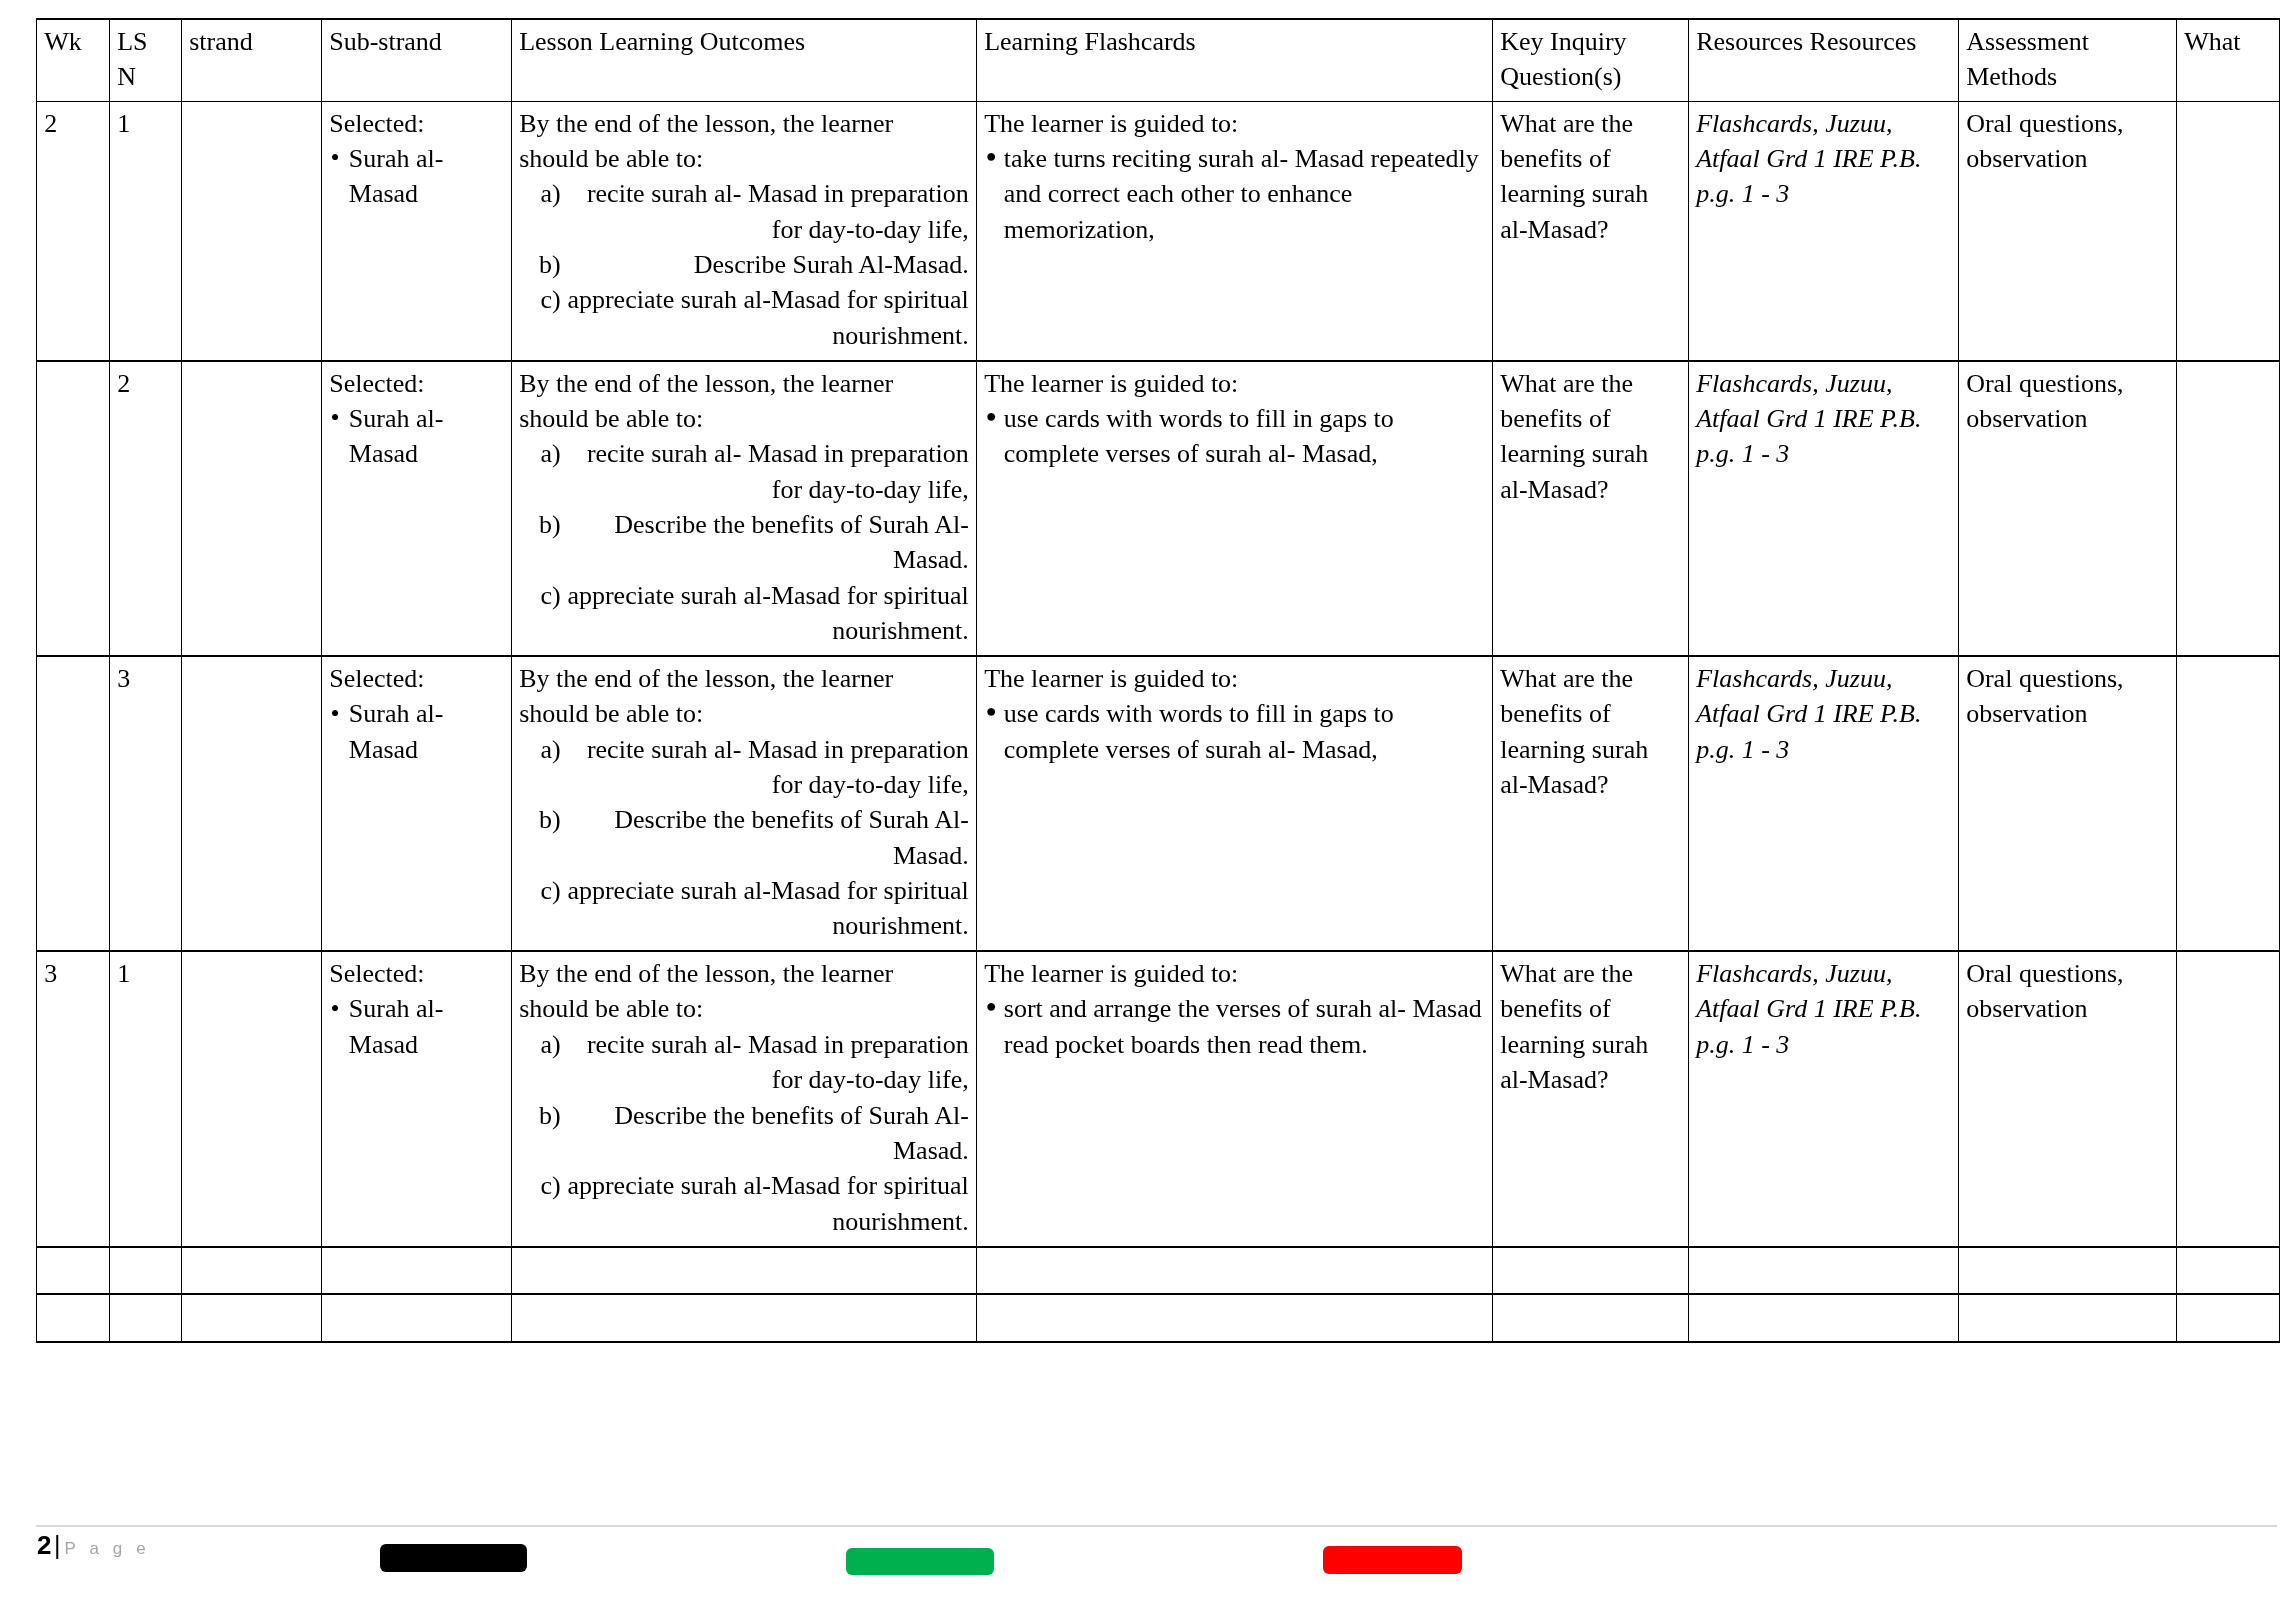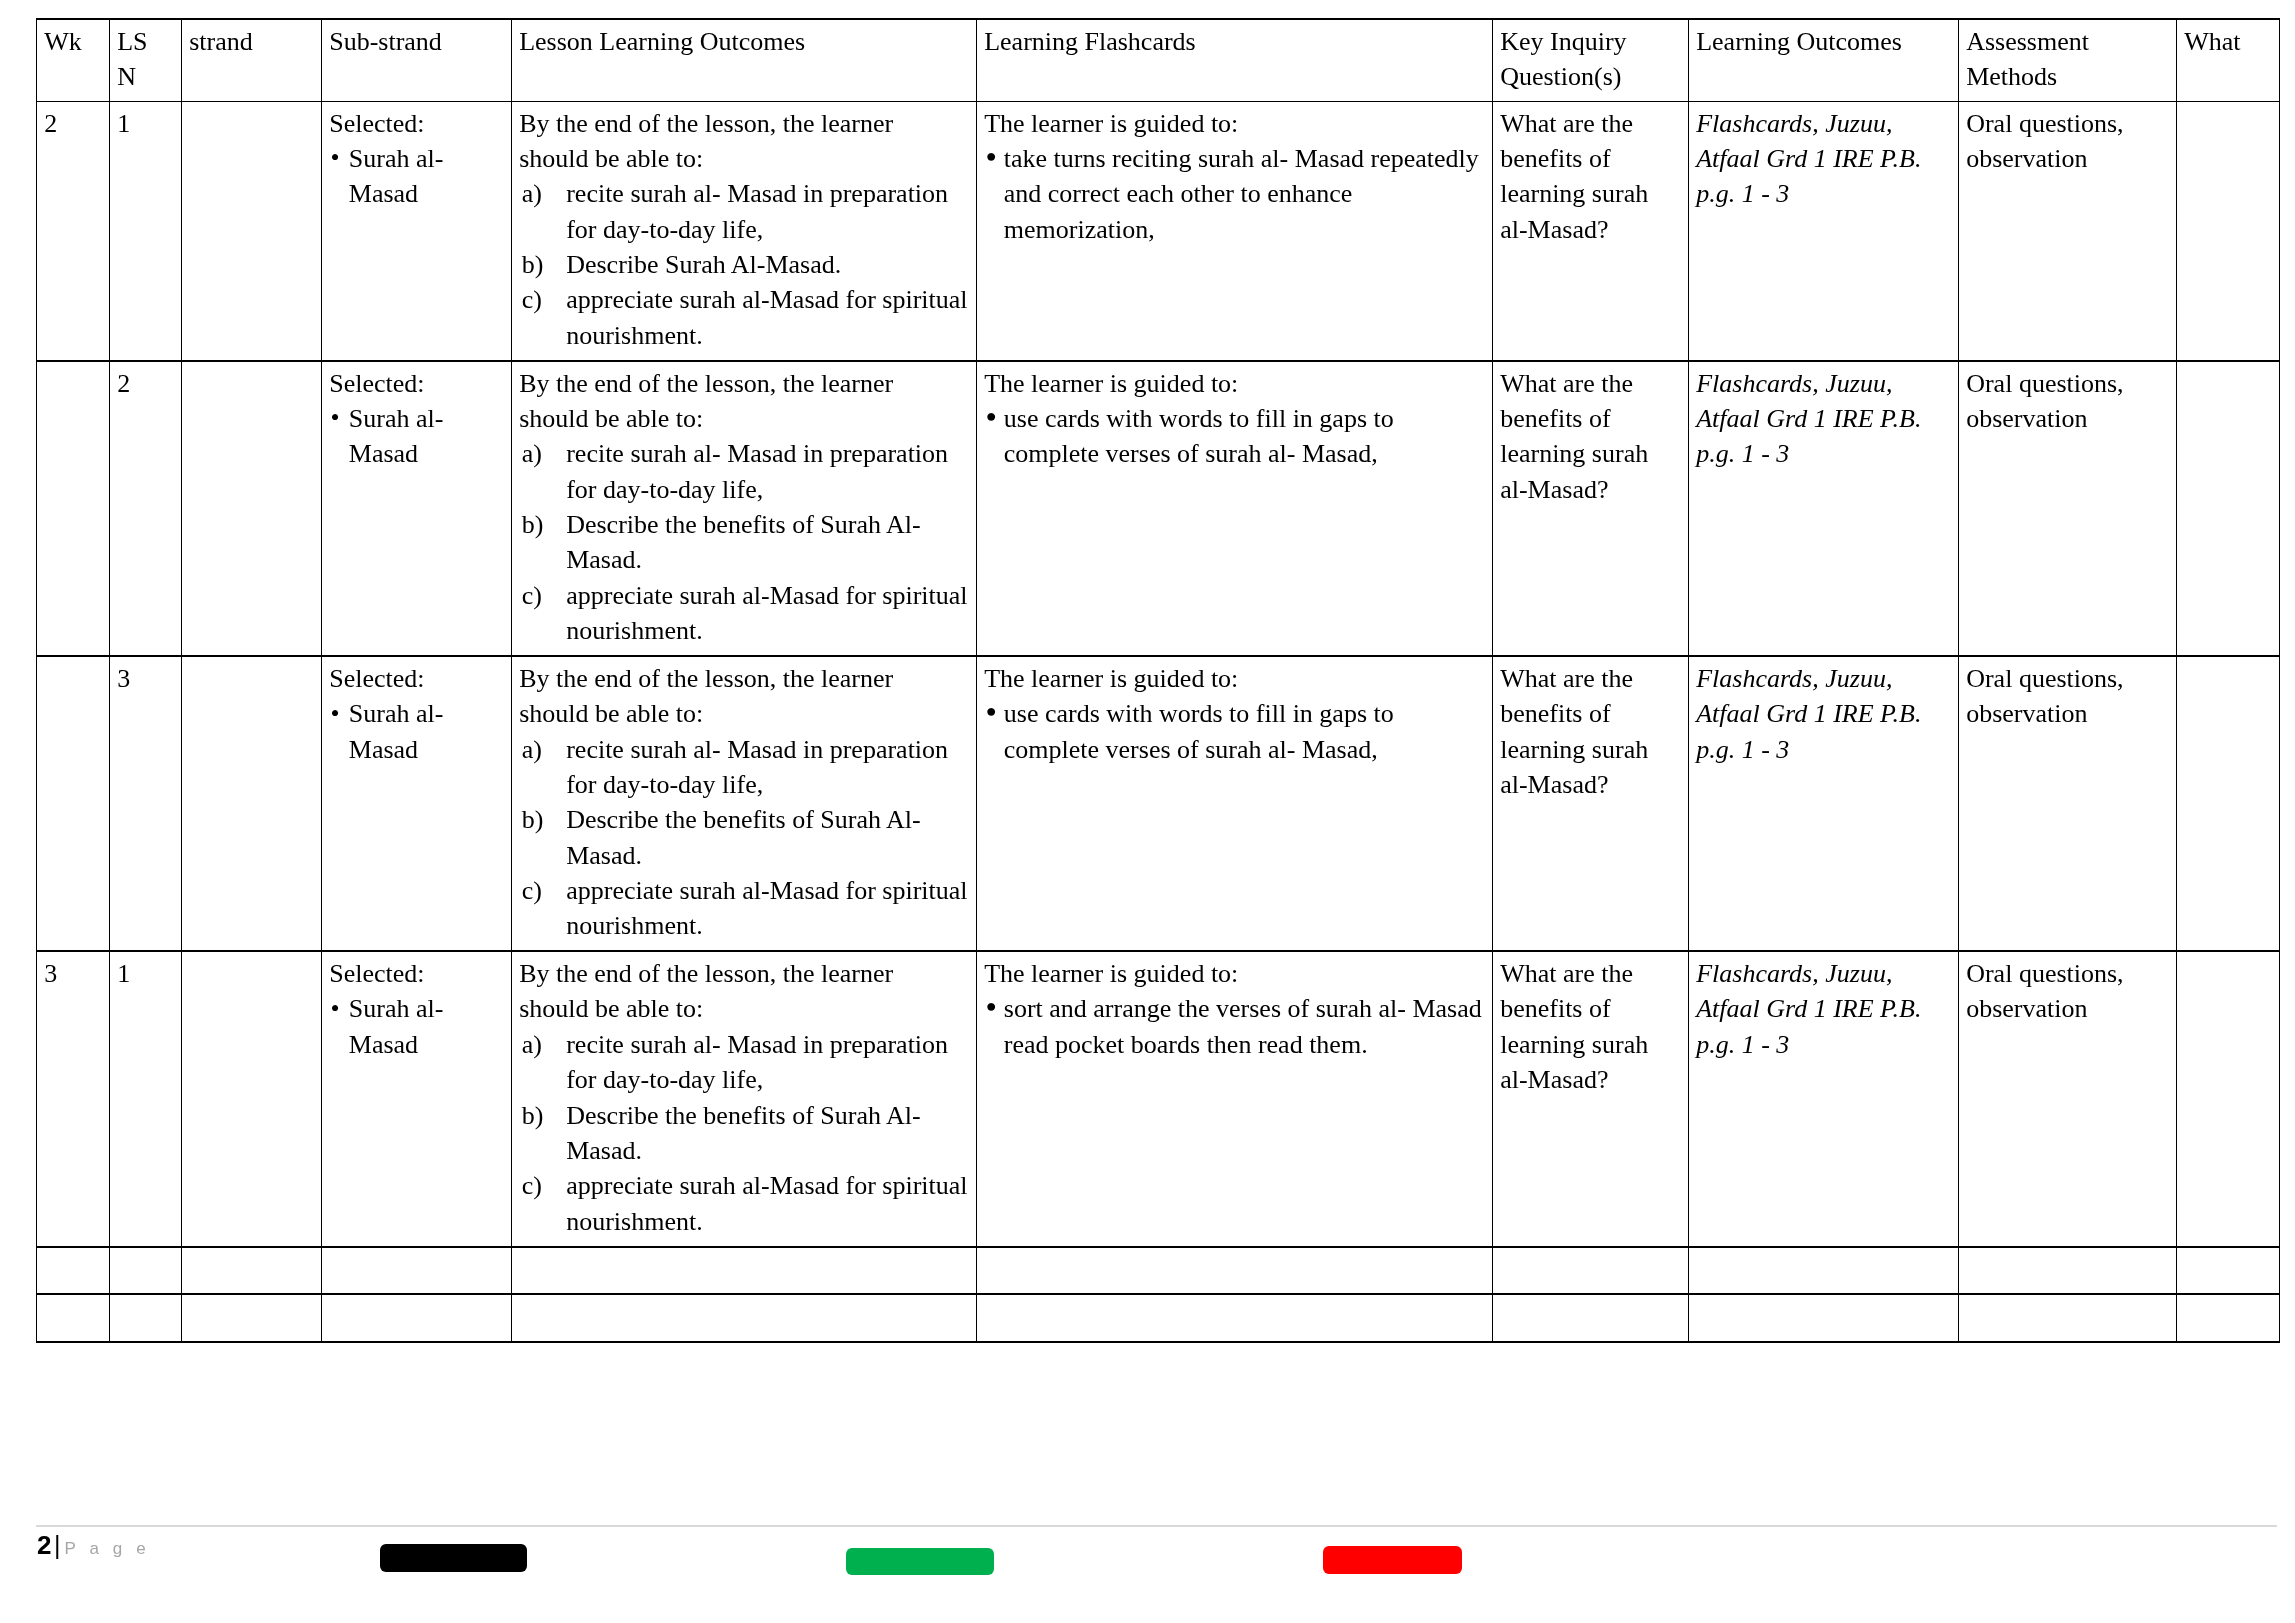--- a/index.html
+++ b/index.html
@@ -92,20 +92,21 @@
     font-size: 18.3px;
     top: 2.6px;
     left: 1.3px;
   }
 
   ol.abc {
     list-style: none;
     margin: 0;
     padding: 0;
     counter-reset: abcctr;
+    text-align: right;
   }
   ol.abc > li {
     position: relative;
     padding-left: 47px;
     counter-increment: abcctr;
     margin: 0;
   }
   ol.abc > li::before {
     content: counter(abcctr, lower-alpha) ")";
     position: absolute;
@@ -196,21 +197,21 @@
             <td>
               <span class="htxt">Lesson Learning Outcomes</span>
             </td>
             <td>
               <span class="htxt">Learning Flashcards</span>
             </td>
             <td>
               <span class="htxt">Key Inquiry<br>Question(s)</span>
             </td>
             <td>
-              <span class="htxt">Learning Outcomes</span>
+              <span class="htxt">Resources Resources</span>
             </td>
             <td>
               <span class="htxt">Assessment<br>Methods</span>
             </td>
             <td>
               <span class="htxt">What</span>
             </td>
           </tr>
           <tr>
             <td><span>2</span></td>

